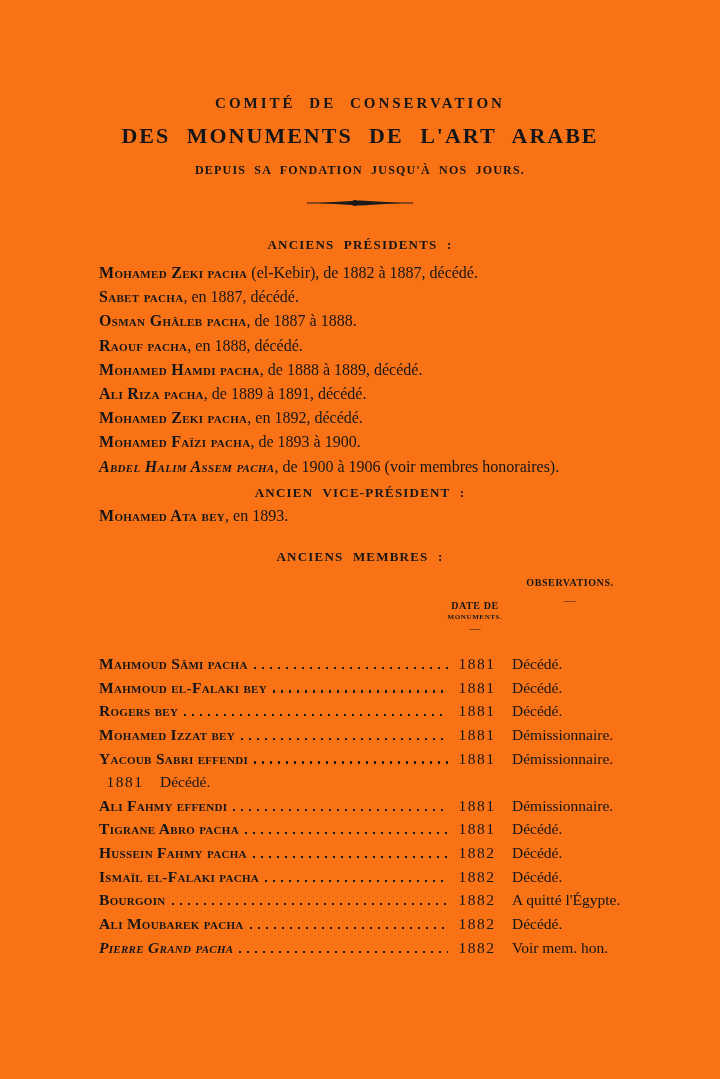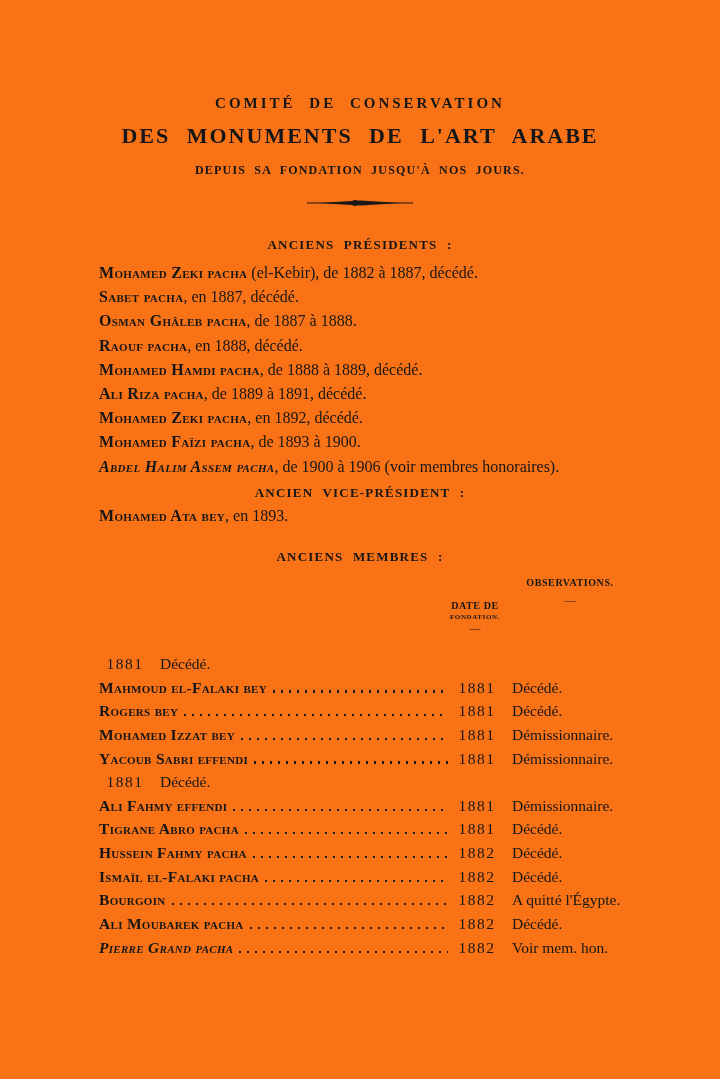--- a/index.html
+++ b/index.html
@@ -134,30 +134,35 @@
     <div class="pline"><span class="sc it">Abdel Halim Assem pacha</span><span>, de 1900 à 1906 (voir membres honoraires).</span></div>
   </div>
 
   <div class="abs center sec-heading vp-heading">ANCIEN VICE-PRÉSIDENT :</div>
   <div class="abs vp-line"><span class="sc">Mohamed Ata bey</span><span>, en 1893.</span></div>
 
   <div class="abs center sec-heading members-heading">ANCIENS MEMBRES :</div>
 
   <div class="abs thead-date">
     <div class="th-big">DATE DE</div>
-    <div class="th-small">FONDATION.</div>
+    <div class="th-small">MONUMENTS.</div>
     <div class="th-dash">—</div>
   </div>
   <div class="abs thead-obs">
     <div class="th-big">OBSERVATIONS.</div>
     <div class="th-dash">—</div>
   </div>
 
   <div class="abs members-table">
     <div class="mrow">
+      <span class="mname">
+          <span class="sc">Mahmoud Sâmi pacha</span>
+          <span></span>
+          <span class="leader"></span>
+        </span>
       <span class="mdate">1881</span>
       <span class="mobs">Décédé.</span>
     </div>
     <div class="mrow">
       <span class="mname">
           <span class="sc">Mahmoud el-Falaki bey</span>
           <span></span>
           <span class="leader"></span>
         </span>
       <span class="mdate">1881</span>

